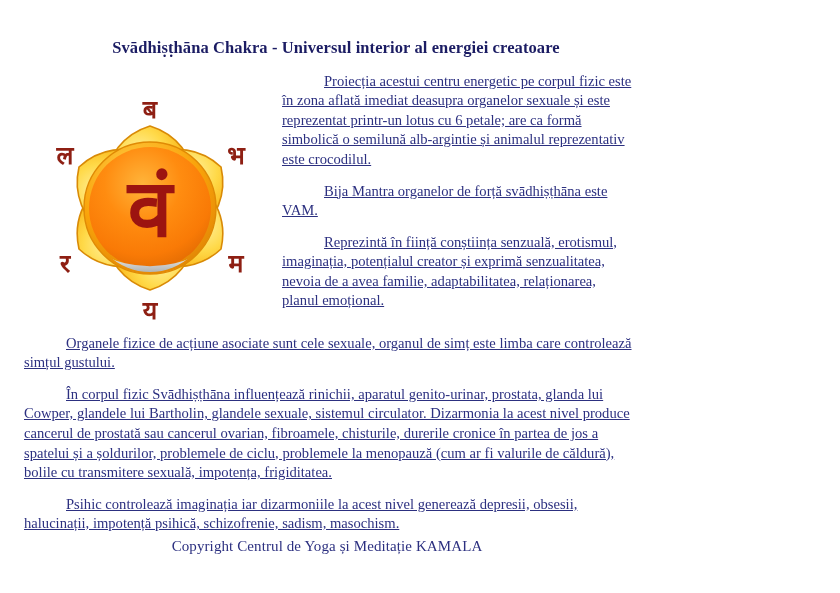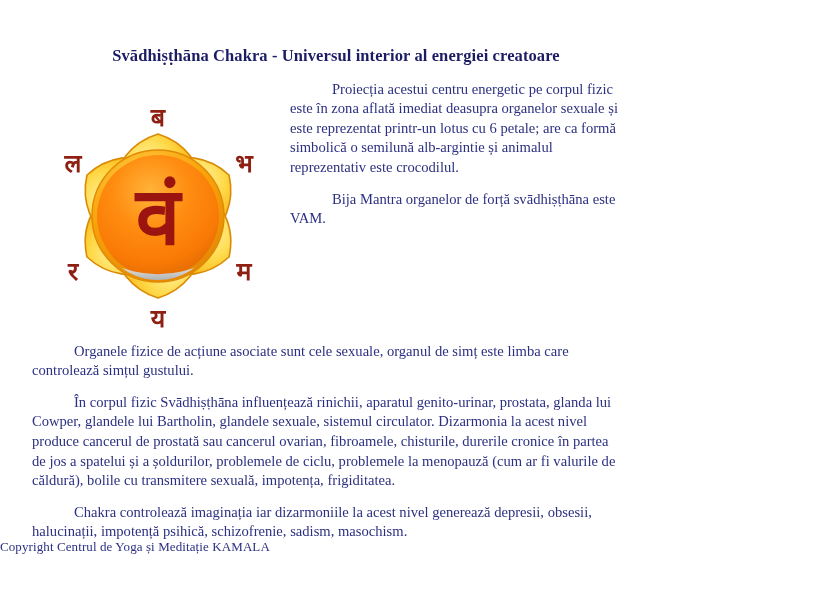--- a/index.html
+++ b/index.html
@@ -13,21 +13,21 @@
     overflow: hidden;
     font-family: "Liberation Serif", "DejaVu Serif", serif;
     color: #2b2f7a;
   }
 
   .page {
     position: relative;
     width: 672px;
     height: 593px;
     box-sizing: border-box;
-    padding: 8px;
+    padding: 0;
   }
 
   
   .doc-title {
     text-align: center;
     font-size: 16.5px;
     font-weight: bold;
     color: #1b1c63;
     letter-spacing: 0.1px;
     margin: 0;
@@ -56,38 +56,39 @@
     height: 252px;
   }
 
   p.body-text {
     margin: 0 0 12px 0;
     font-size: 14.6px;
     line-height: 1.34;
     text-indent: 42px;
     color: #2c3080;
     text-align: left;
+    text-decoration: underline;
   }
   p.body-text:last-of-type { margin-bottom: 0; }
 
   .after-image {
     clear: both;
     padding: 0 40px 0 24px;
   }
   .after-image p.body-text { text-indent: 42px; }
 
   
   .footer {
     position: absolute;
     left: 0;
     right: 0;
     bottom: 38px;
-    text-align: left;
+    text-align: center;
     padding-right: 18px;
-    font-size: 13px;
+    font-size: 15px;
     color: #2c3080;
     letter-spacing: 0.1px;
   }
 
   .petal-letter {
     font-family: "DejaVu Sans", sans-serif;
     fill: #8e1f13;
     font-weight: bold;
   }
   .bija-letter {
@@ -183,27 +184,28 @@
 
         <text class="bija-letter" x="118" y="160" font-size="80" text-anchor="middle">वं</text>
       </svg>
     </figure>
 
     <p class="body-text">Proiecția acestui centru energetic pe corpul fizic este în zona aflată imediat deasupra organelor sexuale și este reprezentat printr-un lotus cu 6 petale; are ca formă simbolică o semilună alb-argintie și animalul reprezentativ este crocodilul.</p>
 
     <p class="body-text">Bija Mantra organelor de forță svādhiṣṭhāna este VAM.</p>
 
 
+    <p class="body-text">Reprezintă în ființă conștiința senzuală, erotismul, imaginația, potențialul creator și exprimă senzualitatea, nevoia de a avea familie, adaptabilitatea, relaționarea, planul emoțional.</p>
 
 
   </div>
 
   <div class="after-image">
     <p class="body-text">Organele fizice de acțiune asociate sunt cele sexuale, organul de simț este limba care controlează simțul gustului.</p>
 
     <p class="body-text">În corpul fizic Svādhiṣṭhāna influențează rinichii, aparatul genito-urinar, prostata, glanda lui Cowper, glandele lui Bartholin, glandele sexuale, sistemul circulator. Dizarmonia la acest nivel produce cancerul de prostată sau cancerul ovarian, fibroamele, chisturile, durerile cronice în partea de jos a spatelui și a șoldurilor, problemele de ciclu, problemele la menopauză (cum ar fi valurile de căldură), bolile cu transmitere sexuală, impotența, frigiditatea.</p>
 
-    <p class="body-text">Chakra controlează imaginația iar dizarmoniile la acest nivel generează depresii, obsesii, halucinații, impotență psihică, schizofrenie, sadism, masochism.</p>
+    <p class="body-text">Psihic controlează imaginația iar dizarmoniile la acest nivel generează depresii, obsesii, halucinații, impotență psihică, schizofrenie, sadism, masochism.</p>
   </div>
 
   <div class="footer">Copyright Centrul de Yoga și Meditație KAMALA</div>
 
 </div>
 
 </body></html>

